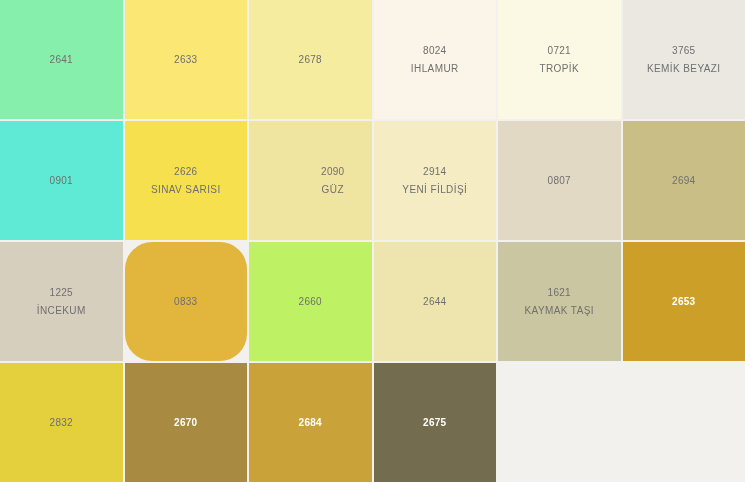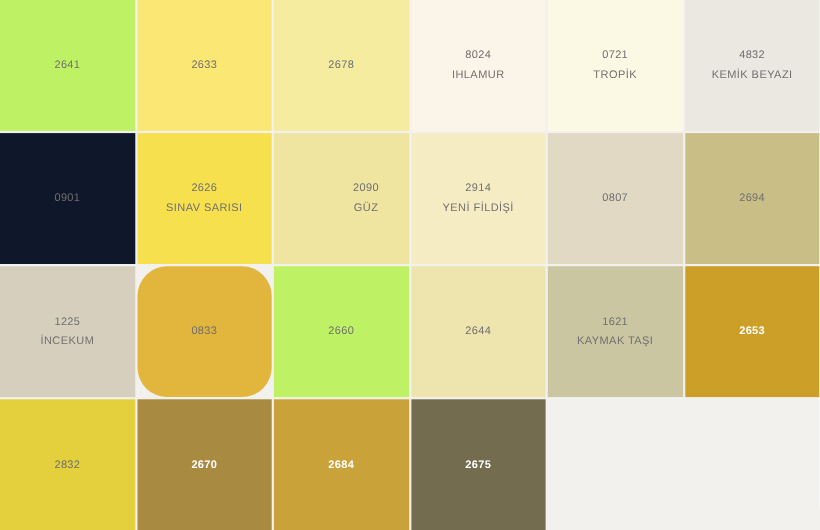--- a/index.html
+++ b/index.html
@@ -56,42 +56,42 @@
   .txt-light .swatch-code,
   .txt-light .swatch-name {
     color: #ffffff;
     font-weight: 700;
   }
 </style>
 </head>
 <body>
 
 <div id="palette-grid" style="grid-template-columns: repeat(6, 1fr); grid-template-rows: repeat(4, 1fr); background: rgb(242, 241, 238);">
-    <div class="swatch txt-dark" style="background-color: #bef264;">
+    <div class="swatch txt-dark" style="background-color: #86efac;">
       <div class="swatch-code">2641</div>
     </div>
     <div class="swatch txt-dark" style="background-color: rgb(251, 232, 116);">
       <div class="swatch-code">2633</div>
     </div>
     <div class="swatch txt-dark" style="background-color: rgb(245, 236, 159);">
       <div class="swatch-code">2678</div>
     </div>
     <div class="swatch txt-dark" style="background-color: rgb(251, 244, 232);">
       <div class="swatch-code">8024</div>
       <div class="swatch-name">IHLAMUR</div>
     </div>
     <div class="swatch txt-dark" style="background-color: rgb(251, 248, 228);">
       <div class="swatch-code">0721</div>
       <div class="swatch-name">TROPİK</div>
     </div>
     <div class="swatch txt-dark" style="background-color: rgb(235, 232, 226);">
-      <div class="swatch-code">4832</div>
+      <div class="swatch-code">3765</div>
       <div class="swatch-name">KEMİK BEYAZI</div>
     </div>
-    <div class="swatch txt-dark" style="background-color: #0f172a;">
+    <div class="swatch txt-dark" style="background-color: #5eead4;">
       <div class="swatch-code">0901</div>
     </div>
     <div class="swatch txt-dark" style="background-color: rgb(247, 224, 78);">
       <div class="swatch-code">2626</div>
       <div class="swatch-name">SINAV SARISI</div>
     </div>
     <div class="swatch txt-dark" style="background-color: rgb(240, 228, 161); padding-left: 45px;">
       <div class="swatch-code">2090</div>
       <div class="swatch-name">GÜZ</div>
     </div>

